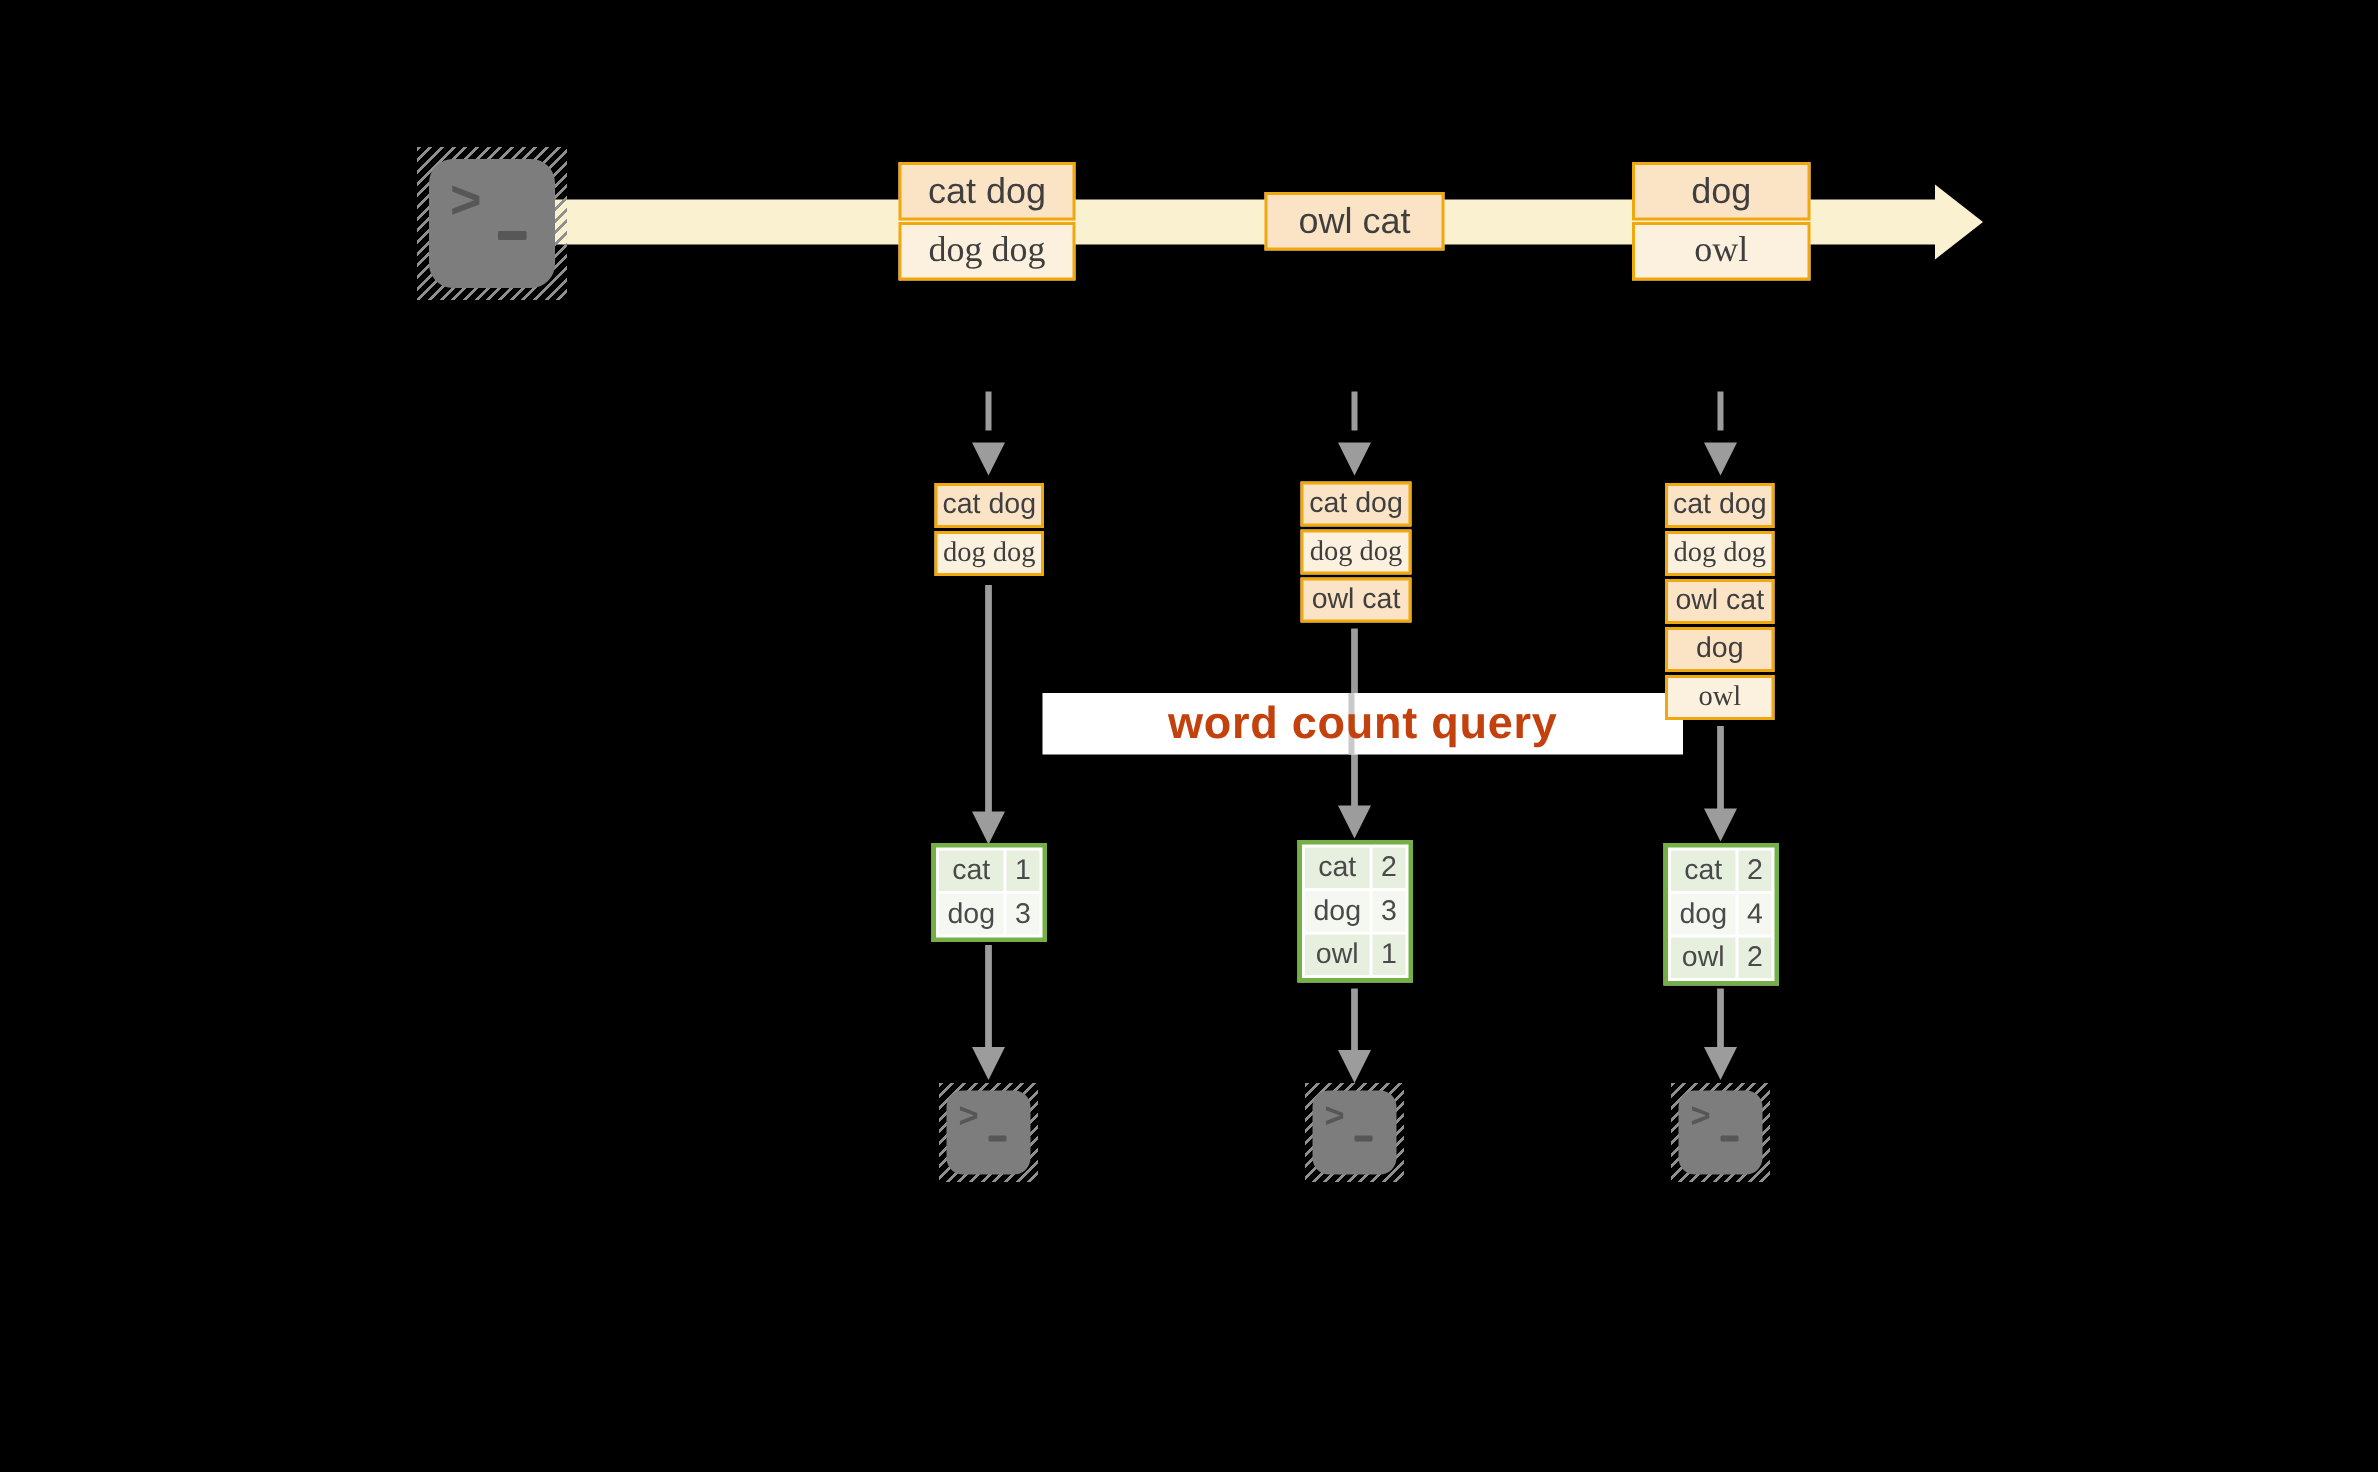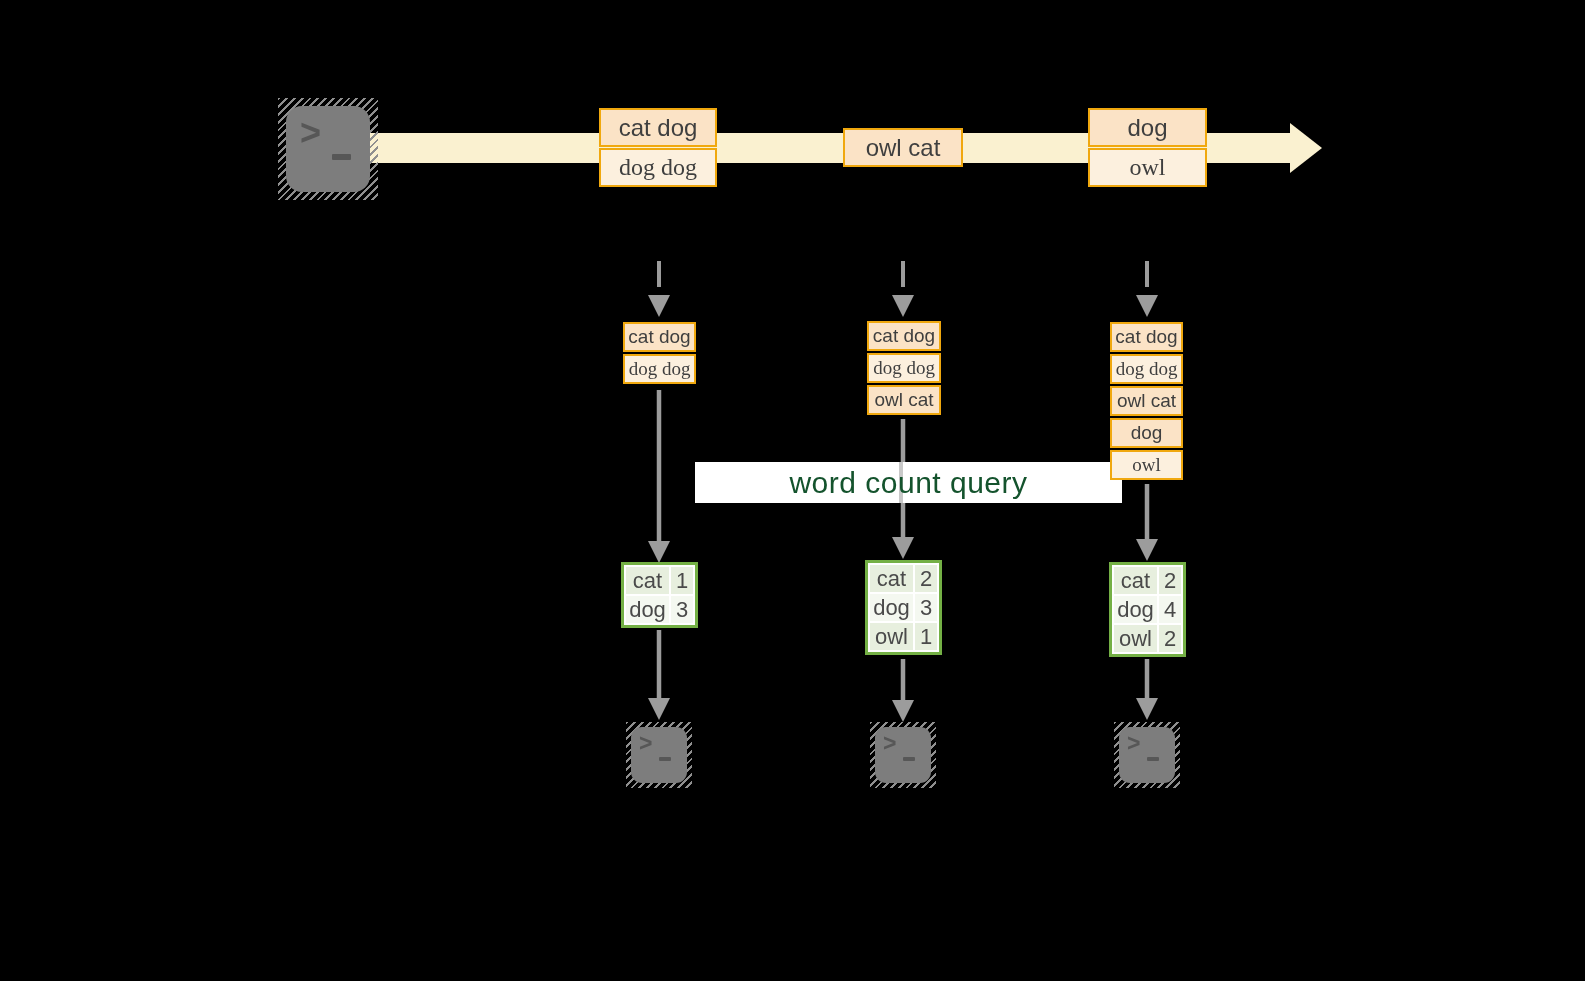--- a/index.html
+++ b/index.html
@@ -33,29 +33,29 @@
   }
   .cell[data-tone="peach"]{background:var(--peach);}
   .cell[data-tone="cream"]{background:var(--cream);font-family:Liberation Serif, serif;}
   .obox .cell{height:35px;font-size:24px;}
   .ostack .cell{height:26px;font-size:19px;}
   
   .gtable{
     position:absolute;z-index:3;border:3px solid var(--green);background:var(--querybg);
     display:grid;grid-template-columns:43px 22px;gap:2px;padding:2px;
   }
-  .gc{height:27px;display:flex;align-items:center;justify-content:center;font-size:22px;color:#4a4a4a;background:var(--greenfill);}
+  .gc{height:27px;display:flex;align-items:center;justify-content:center;font-size:19px;color:#4a4a4a;background:var(--greenfill);}
   .gc:nth-child(4n+3),.gc:nth-child(4n+4){background:var(--greenfillalt);}
   
   #querybox{
     position:absolute;z-index:2;left:695px;top:462px;width:427px;height:41px;
     background:var(--querybg);display:flex;align-items:center;justify-content:center;
   }
   #querybox .thru{position:absolute;left:204px;top:0;width:4px;height:41px;background:#c9c9c9;}
-  #querybox .qtext{position:relative;font-size:30px;font-weight:400;color:#14532d;letter-spacing:0.5px;}
+  #querybox .qtext{position:relative;font-size:30px;font-weight:700;color:#c2410c;letter-spacing:0.5px;}
 </style>
 </head>
 <body>
 
 <div id="stage">
 
   <svg id="arrows" width="1585" height="981">
     <g>
       <rect x="370" y="133" width="920" height="30" fill="#FAF1D0"></rect>
       <polygon points="1290,123 1322,148 1290,173" fill="#FAF1D0"></polygon>

